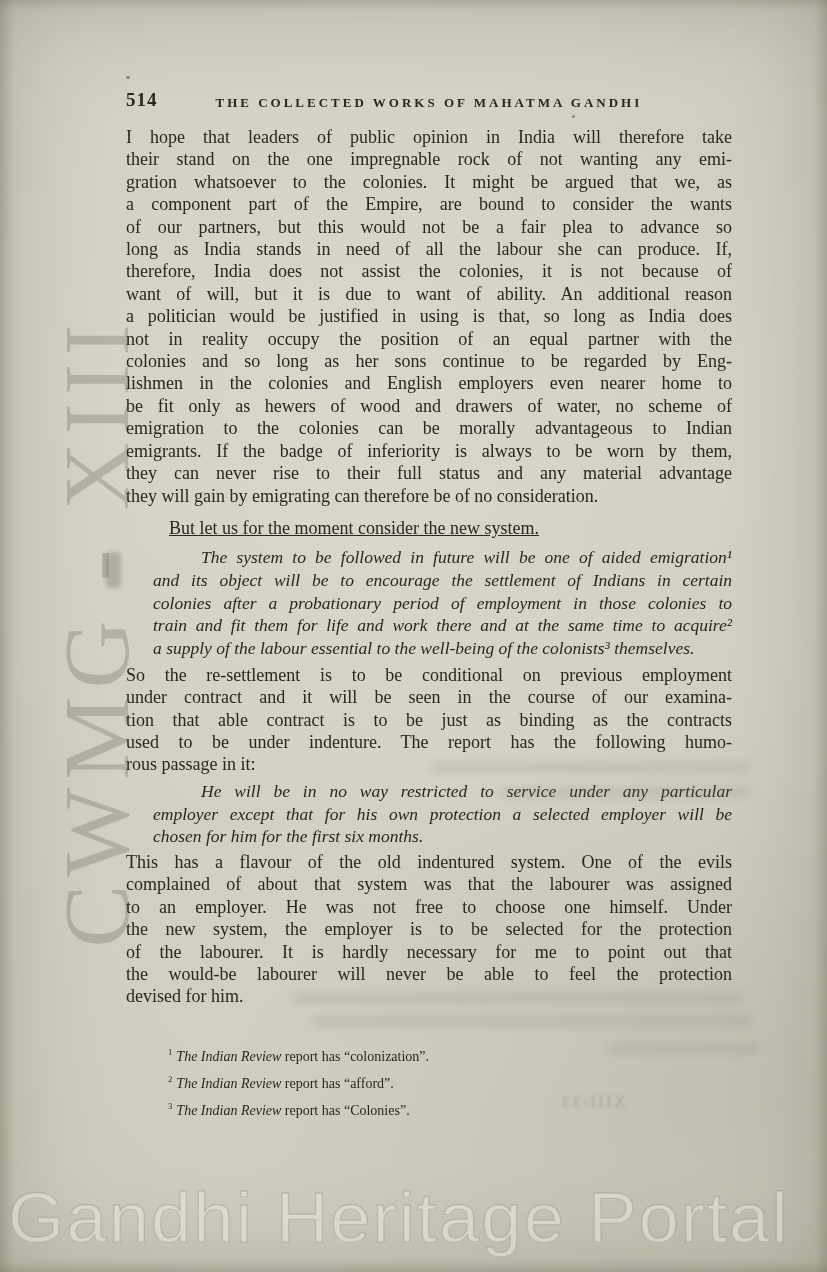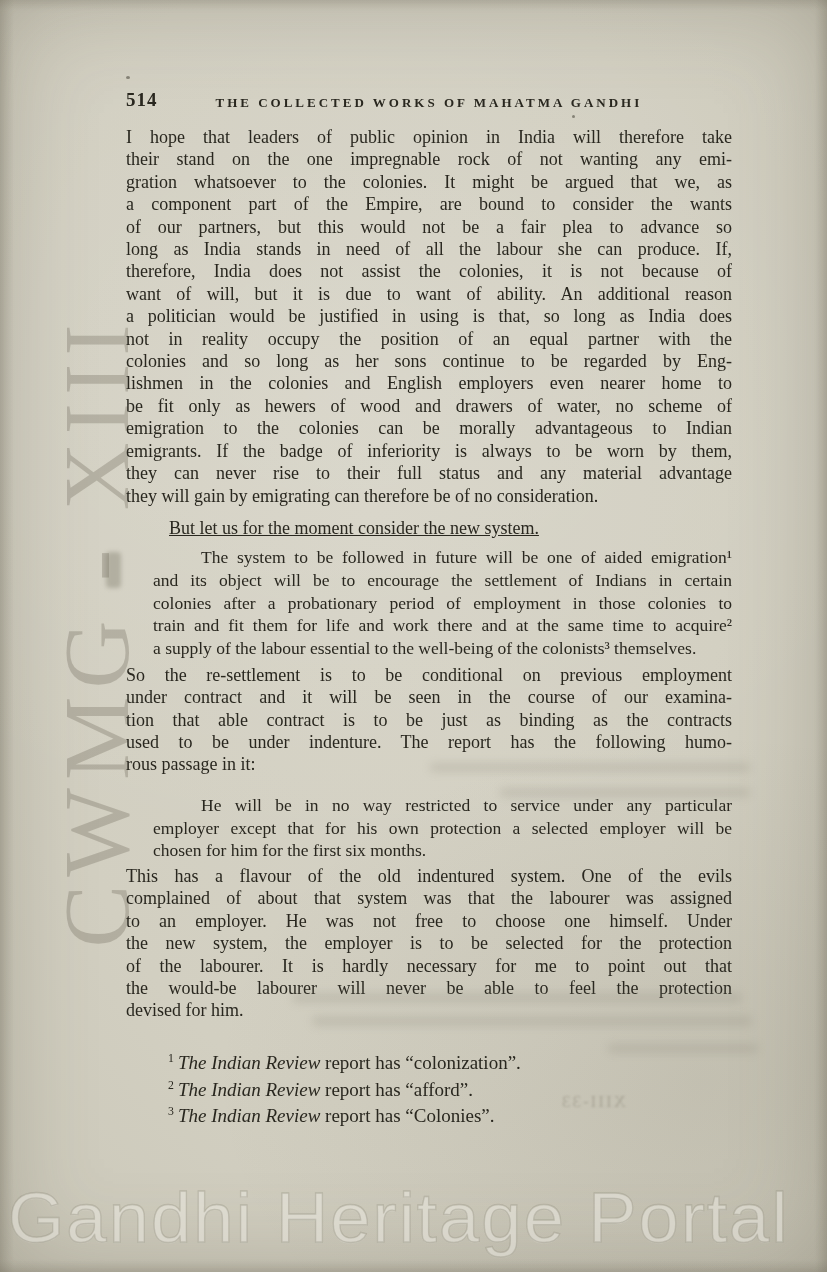--- a/index.html
+++ b/index.html
@@ -95,33 +95,34 @@
 
   .para-transition { margin-top: 10px; text-decoration: underline; }
   .para-transition .tl { text-align-last: left; text-indent: 43px; }
 
   .quote {
     margin-top: 7px;
     margin-left: 27px;
     width: 579px;
     font-size: 17.5px;
     line-height: 22.7px;
+    font-style: italic;
   }
   .quote .tl { text-align: justify; text-align-last: justify; }
   .quote .tl:last-child { text-align-last: left; }
   .quote .tl:first-child { text-indent: 48px; }
 
   .para-3 { margin-top: 4px; }
-  .quote-2 { margin-top: 18px; }
+  .quote-2 { margin-top: 4px; }
   .para-4 { margin-top: 3px; }
 
   .footnotes {
-    margin-top: 26px;
+    margin-top: 33px;
     margin-left: 42px;
-    font-size: 19px;
+    font-size: 14px;
     line-height: 22.4px;
     font-family: Liberation Serif, serif;
   }
   .footnote-row sup {
     font-size: 0.62em;
     vertical-align: super;
     margin-right: 4px;
   }
   .footnote-row i { font-style: italic; }
 

